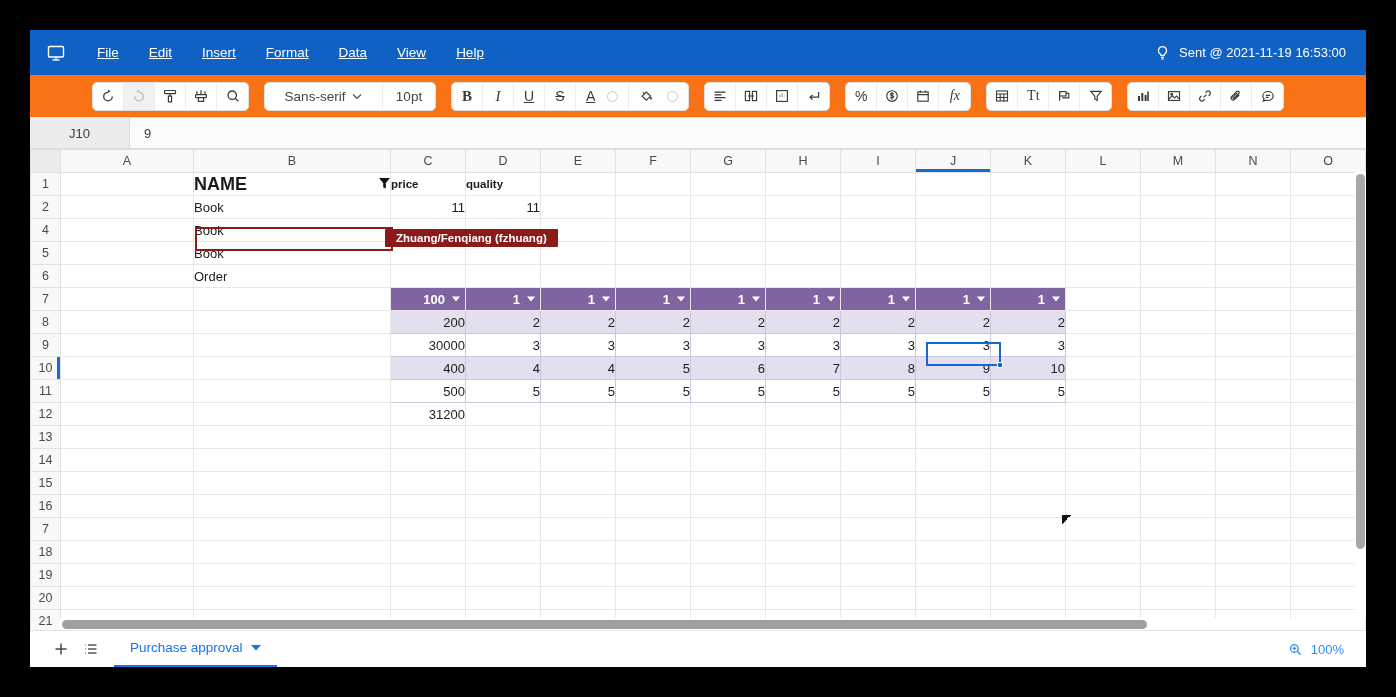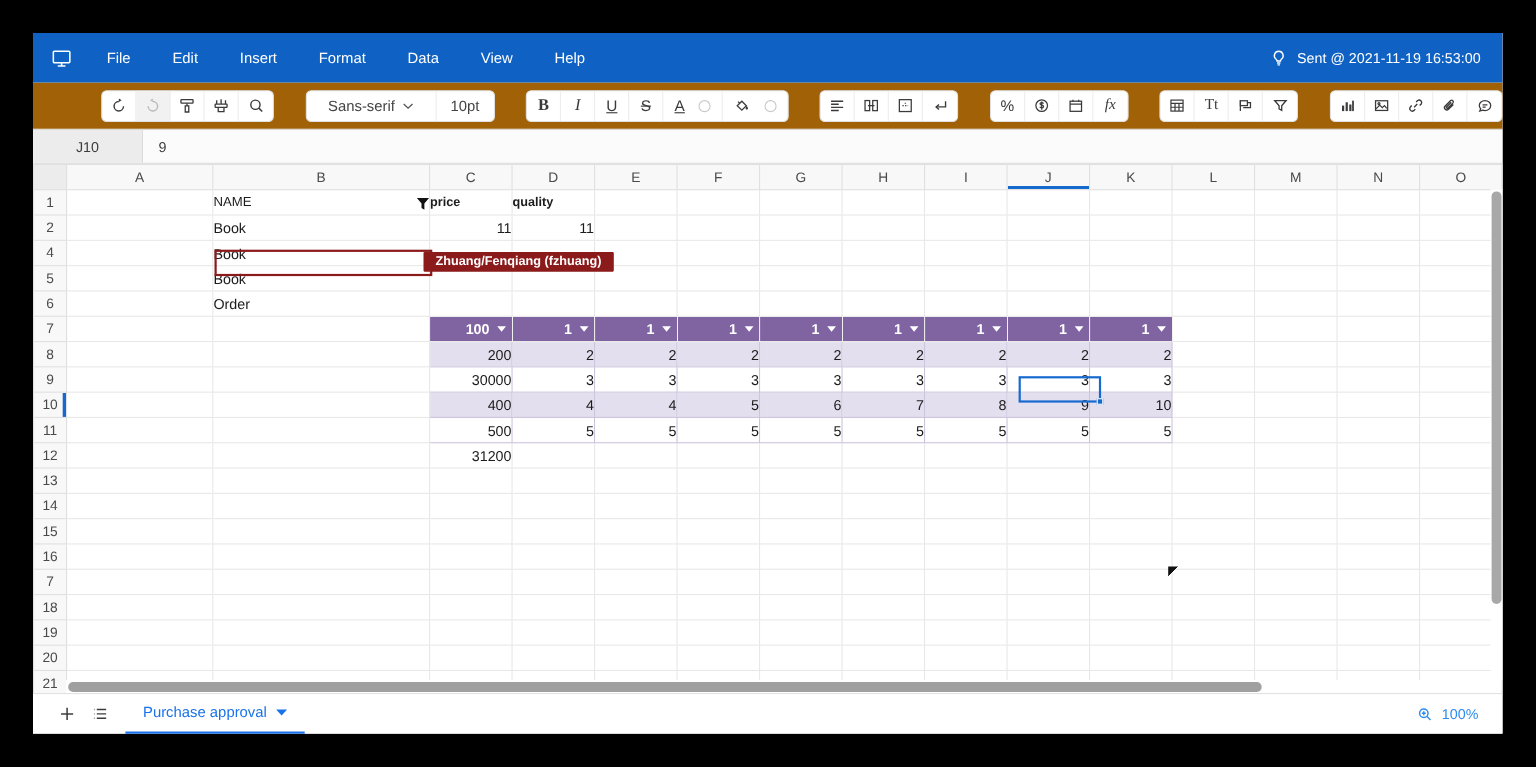--- a/index.html
+++ b/index.html
@@ -18,40 +18,40 @@
   }
 
   
   .titlebar {
     height: 45px; background: #0f62c4;
     display: flex; align-items: center;
     color: #ffffff; flex: 0 0 45px;
     position: relative;
   }
   .tb-appicon { margin-left: 16px; margin-right: 18px; display:flex; align-items:center; }
-  .menu { display: flex; align-items: center; gap: 12px; }
+  .menu { display: flex; align-items: center; gap: 4px; text-decoration: underline; }
   .menu-item {
     font-size: 13.5px; color: #fff; padding: 4px 13px;
     cursor: default; white-space: nowrap;
   }
   .doc-title {
     position: absolute; left: 0; right: 0; text-align: center;
     font-size: 14px; pointer-events: none;
   }
   .sent-status {
     margin-left: auto; margin-right: 20px;
     display: flex; align-items: center; gap: 9px;
     font-size: 13px; z-index: 2;
   }
 
   
   .toolbar {
     height: 43px; flex: 0 0 43px;
-    background: #a16207; border-bottom: 1px solid #e3e3e3;
-    display: flex; align-items: center; padding-left: 62px; gap: 21px; justify-content: space-between;
+    background: #f97316; border-bottom: 1px solid #e3e3e3;
+    display: flex; align-items: center; padding-left: 62px; gap: 15px;
   }
   .tgroup {
     display: flex; align-items: center;
     border: 1px solid #e0e0e0; border-radius: 5px;
     height: 29px; overflow: hidden; background: #fff;
   }
   .tbtn {
     width: 31px; height: 27px;
     display: flex; align-items: center; justify-content: center;
     border-right: 1px solid #ededed; color: #3b3b3b;
@@ -95,21 +95,21 @@
   .rowhead { width: 30px; text-align: center; }
   .colhead.active { box-shadow: inset 0 -3px 0 #1569cf; }
   .rowhead.active { box-shadow: inset -3px 0 0 #1569cf; }
   td.cell {
     border-right: 1px solid #e8e8e8; border-bottom: 1px solid #e8e8e8;
     height: 23px; font-size: 13px; color: #1c1c1c;
     padding: 0 6px; white-space: nowrap; overflow: hidden;
     background: #fff;
   }
   td.cell.num { text-align: right; }
-  td.cell.bold { font-weight: normal; font-size: 12px; }
+  td.cell.bold { font-weight: bold; font-size: 18px; }
   td.cell.hdr-small { font-weight: bold; font-size: 11.5px; margin-left: 14px; }
   td.cell.tblhead {
     background: #8064A2; color: #fff; font-weight: bold;
     text-align: right; position: relative; padding-right: 20px;
   }
   td.cell.band { background: #E3DFEE; }
   td.cell.plain-band-border { border-right-color: #cdc4dd; border-bottom-color: #cdc4dd; }
 
   .caret {
     position: absolute; right: 5px; top: 50%; transform: translateY(-50%);

